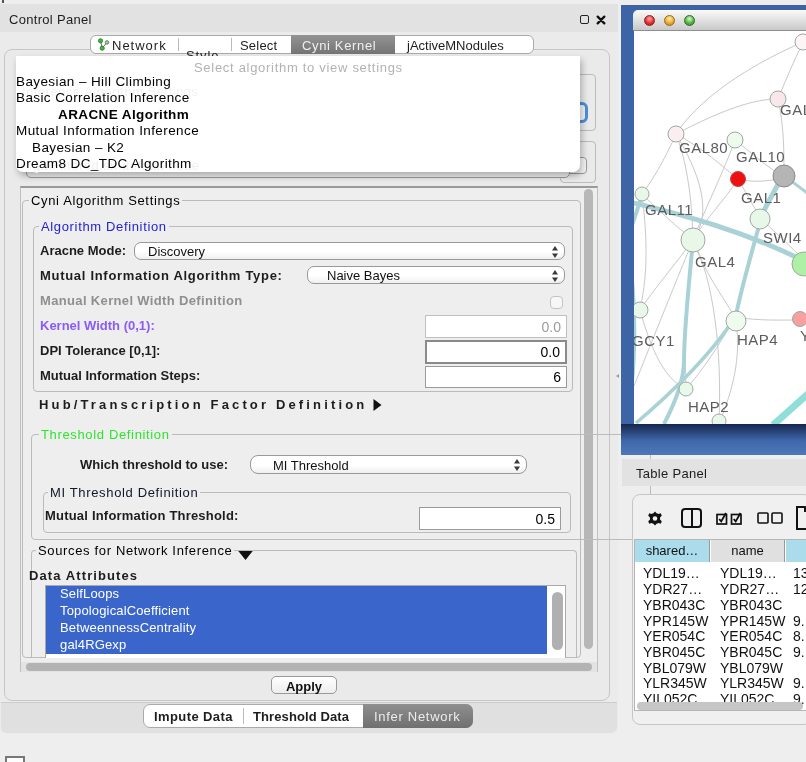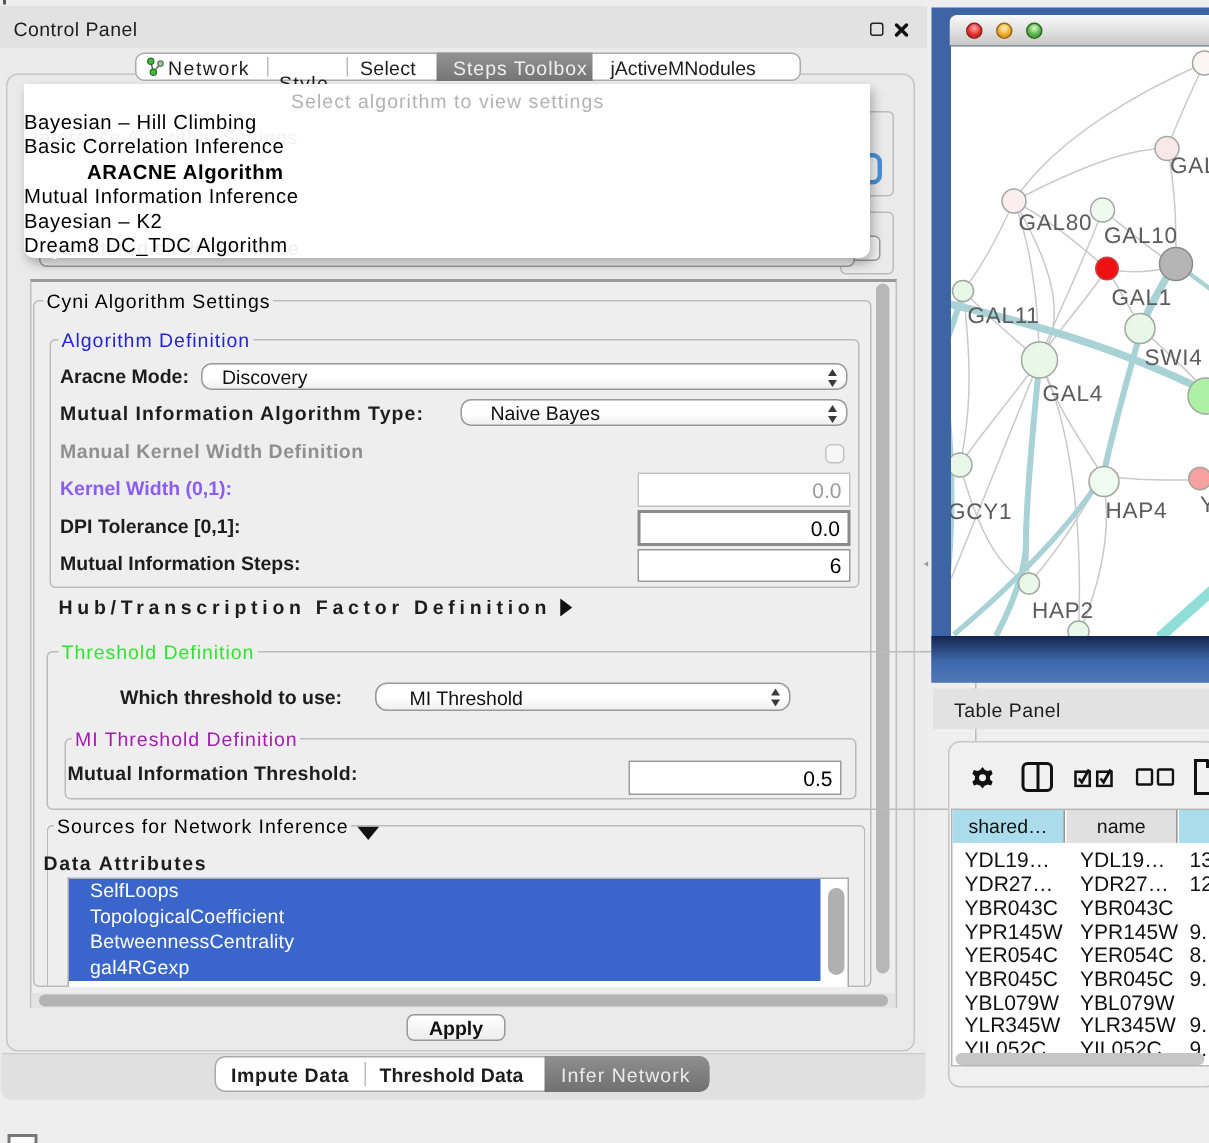--- a/index.html
+++ b/index.html
@@ -42,21 +42,21 @@
     <path d="M3.5 3 L5.2 10 M10 4.5 L5.2 10" stroke="#666" stroke-width="1"></path>
     <circle cx="3.5" cy="2.8" r="2.1" fill="#44b544" stroke="#1e7a1e" stroke-width="0.8"></circle>
     <circle cx="10" cy="4.4" r="1.8" fill="#9ccc9c" stroke="#557755" stroke-width="0.8"></circle>
     <circle cx="5.2" cy="10.2" r="2.1" fill="#44b544" stroke="#1e7a1e" stroke-width="0.8"></circle>
   </svg>
 <div class="abs lbl" style="left:112px;top:38px;letter-spacing:1px;">Network</div>
 <div class="abs" style="left:178px;top:38px;width:1px;height:13px;background:#bbb;"></div>
 <div class="abs lbl" style="left:186px;top:38px;letter-spacing:0.9px;margin-top:10px;">Style</div>
 <div class="abs" style="left:231px;top:38px;width:1px;height:13px;background:#bbb;"></div>
 <div class="abs lbl" style="left:240px;top:38px;letter-spacing:0.2px;">Select</div>
-<div class="abs lbl" style="left:302px;top:38px;color:#efefef;letter-spacing:0.65px;">Steps Toolbox</div>
+<div class="abs lbl" style="left:302px;top:38px;color:#efefef;letter-spacing:0.65px;">Cyni Kernel</div>
 <div class="abs lbl" style="left:407px;top:38px;letter-spacing:0;">jActiveMNodules</div>
 
 <div class="abs" style="left:560px;top:74px;width:36px;height:57px;border:1px solid #bbb;border-radius:4px;background:#eaeaea;"></div>
 <div class="abs" style="left:565px;top:102px;width:23px;height:21px;border:3px solid #4a90d8;border-radius:6px;background:#f4f4f4;"></div>
 <div class="abs" style="left:560px;top:141px;width:36px;height:42px;border:1px solid #bbb;border-radius:4px;background:#eaeaea;"></div>
 <div class="abs" style="left:562px;top:157px;width:25px;height:17px;border:1px solid #9a9a9a;border-radius:4px;background:#f6f6f6;"></div>
 
 <div class="abs" style="left:26px;top:168px;width:544px;height:10px;border:1px solid #9a9a9a;border-radius:0 0 5px 5px;background:#f0f0f0;"></div>
 
 <div class="abs" style="left:20px;top:186px;width:578px;height:486px;background:#eeeeee;border-top:2px solid #9a9a9a;border-left:1px solid #c0c0c0;border-right:1px solid #c0c0c0;border-bottom:1px solid #bdbdbd;"></div>
@@ -121,21 +121,21 @@
 <div class="abs lbl bold" style="left:80px;top:457px;letter-spacing:0;">Which threshold to use:</div>
 <div class="combo" style="left:250px;top:455px;width:277px;height:19px;border-radius:8px;">
   <span class="ctext" style="left:22px;top:2px;">MI Threshold</span>
   <svg class="spin" viewBox="0 0 6 12">
       <path d="M3 0 L6 4.6 H0 Z" fill="#3a3a3a"></path>
       <path d="M3 12 L6 7.4 H0 Z" fill="#3a3a3a"></path>
     </svg>
 </div>
 
 <div class="abs groupbox" style="left:43px;top:492px;width:528px;height:41px;">
-  <div class="glabel" style="left:4px;color:#a21caf;">MI Threshold Definition</div>
+  <div class="glabel" style="left:4px;color:#0f172a;">MI Threshold Definition</div>
 </div>
 <div class="abs lbl bold" style="left:45px;top:508px;letter-spacing:0.2px;">Mutual Information Threshold:</div>
 <div class="field" style="left:419px;top:507px;width:142px;height:23px;border:1px solid #9a9a9a;">
     <span class="ftext" style="top:3px;color:#000;">0.5</span>
   </div>
 
 <div class="abs groupbox" style="left:31px;top:550px;width:546px;height:108px;border-bottom:none;border-radius:4px 4px 0 0;">
   <div class="glabel" style="left:4px;letter-spacing:0.65px;">Sources for Network Inference</div>
 </div>
 <svg class="abs" style="left:237px;top:550px;" width="17" height="10" viewBox="0 0 13 9">
@@ -161,21 +161,21 @@
 <div class="abs lbl" style="left:374px;top:709px;color:#ececec;letter-spacing:0.7px;">Infer Network</div>
 
 <div class="abs" style="left:16px;top:56px;width:564px;height:116px;background:#ffffff;border-radius:0 0 7px 7px;box-shadow:2px 4px 7px rgba(0,0,0,0.28);"></div>
 <div class="abs" style="left:194px;top:60px;font-size:13px;color:#b2b2b2;letter-spacing:0.7px;">Select algorithm to view settings</div>
 <div class="abs" style="left:22px;top:84px;font-size:13px;color:#f2f2f2;letter-spacing:0.5px;">Inference Algorithm Settings</div>
 <div class="abs" style="left:33px;top:158px;font-size:13px;color:#efefef;letter-spacing:0.5px;">galFiltered.sif default node</div>
 <div class="abs" style="left:16px;top:74px;font-size:13.5px;color:#000;letter-spacing:0.4px;">Bayesian – Hill Climbing</div>
 <div class="abs" style="left:16px;top:90px;font-size:13.5px;color:#000;letter-spacing:0.4px;">Basic Correlation Inference</div>
 <div class="abs" style="left:16px;top:107px;font-size:13.5px;color:#000;font-weight:bold;letter-spacing:0.4px;padding-left:42px;">ARACNE Algorithm</div>
 <div class="abs" style="left:16px;top:123px;font-size:13.5px;color:#000;letter-spacing:0.4px;">Mutual Information Inference</div>
-<div class="abs" style="left:16px;top:140px;font-size:13.5px;color:#000;letter-spacing:0.4px;">Bayesian – K2</div>
+<div class="abs" style="left:16px;top:140px;font-size:13.5px;color:#000;letter-spacing:0.4px;padding-left:16px;">Bayesian – K2</div>
 <div class="abs" style="left:16px;top:156px;font-size:13.5px;color:#000;letter-spacing:0.4px;">Dream8 DC_TDC Algorithm</div>
 
 <div class="abs" style="left:621px;top:5px;width:185px;height:450px;background:#3d64a5;"></div>
 <div class="abs" style="left:621px;top:424px;width:185px;height:31px;background:linear-gradient(#16264d,#3f69ad 55%,#4f77b5);"></div>
 
 <div class="abs" style="left:633px;top:10px;width:173px;height:21px;background:linear-gradient(#fafafa,#c9c9c9);border-bottom:1px solid #8e8e8e;border-radius:5px 0 0 0;"></div>
 <div class="abs" style="left:644px;top:15px;width:11px;height:11px;border-radius:50%;background:radial-gradient(circle at 50% 32%, #ff9a9a 8%, #e33030 55%, #b01515);border:0.5px solid #8a2020;"></div>
 <div class="abs" style="left:664px;top:15px;width:11px;height:11px;border-radius:50%;background:radial-gradient(circle at 50% 32%, #ffe9a8 8%, #f0a930 55%, #c07b10);border:0.5px solid #936c12;"></div>
 <div class="abs" style="left:684px;top:15px;width:11px;height:11px;border-radius:50%;background:radial-gradient(circle at 50% 32%, #c8f0b8 8%, #57b44a 55%, #2f8a2f);border:0.5px solid #2a6b1f;"></div>
 

